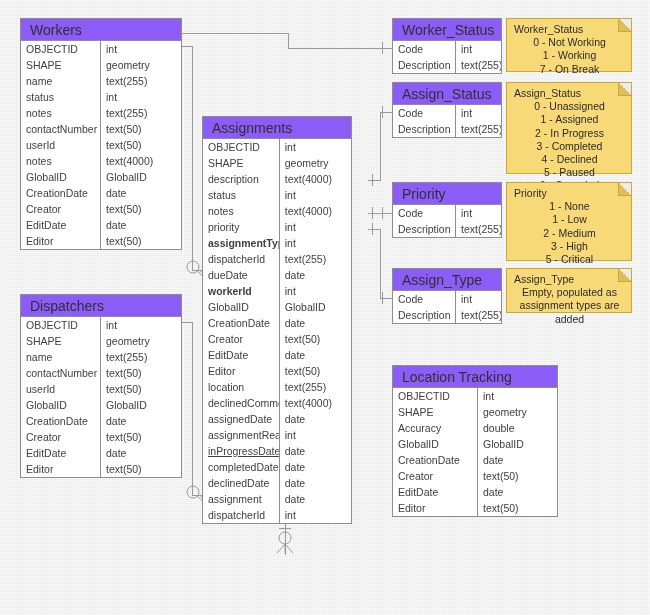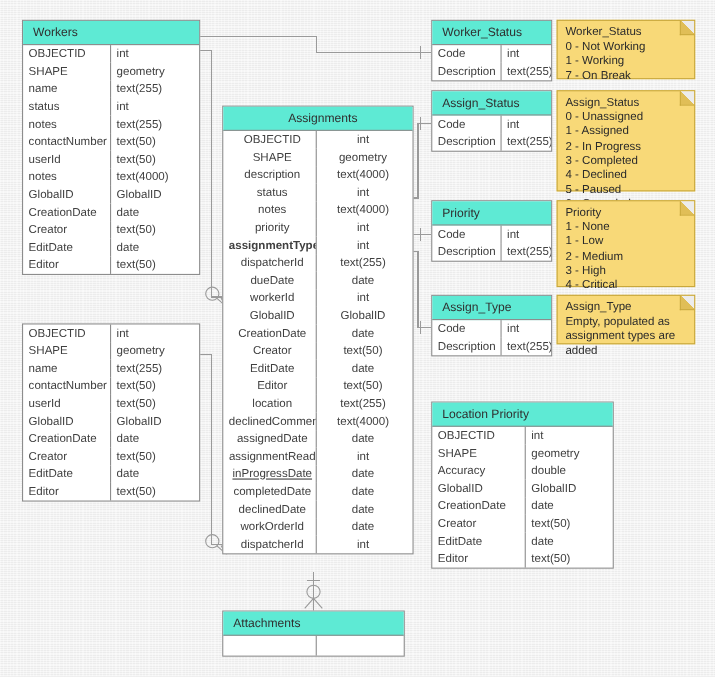--- a/index.html
+++ b/index.html
@@ -28,25 +28,25 @@
     position:absolute;
     background:#ffffff;
     border:1px solid #8d8d8d;
     box-sizing:border-box;
     z-index:2;
   }
   .entity .ehead{
     height:22px;
     line-height:22px;
     padding-left:9px;
-    font-size:11px;
+    font-size:14px;
     color:#303030;
     border-bottom:1px solid #8d8d8d;
     box-sizing:border-box;
-    background:#5eead4;
+    background:#8b5cf6;
     white-space:nowrap;
     overflow:hidden;
   }
   .erow{
     display:flex;
     height:16px;
     line-height:16px;
     box-sizing:border-box;
     font-size:10.5px;
     color:#404040;
@@ -82,21 +82,21 @@
   .note .fold{
     position:absolute;
     top:0;right:0;
     width:13px;height:13px;
     background:linear-gradient(225deg, #ececec 0 50%, #e0be57 50% 100%);
     border-left:1px solid #c9a83c;
     border-bottom:1px solid #c9a83c;
     box-sizing:border-box;
   }
   .note .ntitle{display:block;}
-  .note .nline{display:block;}
+  .note .nline{display:block;text-align:center;}
 </style>
 </head>
 <body>
 
 <div id="canvas">
   <div id="texture"></div>
 
   <svg id="links" viewBox="0 0 650 615" xmlns="http://www.w3.org/2000/svg">
     <g stroke="#9a9a9a" stroke-width="1" fill="none" shape-rendering="crispEdges">
 
@@ -187,20 +187,21 @@
       <div class="erow">
         <div class="c1" style="width: 80px;">EditDate</div>
         <div class="c2" style="width: 80px;">date</div>
       </div>
       <div class="erow">
         <div class="c1" style="width: 80px;">Editor</div>
         <div class="c2" style="width: 80px;">text(50)</div>
       </div>
     </div>
     <div class="entity" style="left: 20px; top: 294px; width: 162px;">
+      <div class="ehead">Dispatchers</div>
       <div class="erow">
         <div class="c1" style="width: 80px;">OBJECTID</div>
         <div class="c2" style="width: 80px;">int</div>
       </div>
       <div class="erow">
         <div class="c1" style="width: 80px;">SHAPE</div>
         <div class="c2" style="width: 80px;">geometry</div>
       </div>
       <div class="erow">
         <div class="c1" style="width: 80px;">name</div>
@@ -228,21 +229,21 @@
       </div>
       <div class="erow">
         <div class="c1" style="width: 80px;">EditDate</div>
         <div class="c2" style="width: 80px;">date</div>
       </div>
       <div class="erow">
         <div class="c1" style="width: 80px;">Editor</div>
         <div class="c2" style="width: 80px;">text(50)</div>
       </div>
     </div>
-    <div class="entity" style="left: 202px; top: 96px; width: 174px; text-align: center;">
+    <div class="entity" style="left: 202px; top: 116px; width: 150px;">
       <div class="ehead">Assignments</div>
       <div class="erow">
         <div class="c1" style="width: 85px;">OBJECTID</div>
         <div class="c2" style="width: 79px;">int</div>
       </div>
       <div class="erow">
         <div class="c1" style="width: 85px;">SHAPE</div>
         <div class="c2" style="width: 79px;">geometry</div>
       </div>
       <div class="erow">
@@ -267,21 +268,21 @@
       </div>
       <div class="erow">
         <div class="c1" style="width: 85px;">dispatcherId</div>
         <div class="c2" style="width: 79px;">text(255)</div>
       </div>
       <div class="erow">
         <div class="c1" style="width: 85px;">dueDate</div>
         <div class="c2" style="width: 79px;">date</div>
       </div>
       <div class="erow">
-        <div class="c1" style="width: 85px;">workerId</div>
+        <div class="c1" style="width: 85px; font-weight: bold;">workerId</div>
         <div class="c2" style="width: 79px;">int</div>
       </div>
       <div class="erow">
         <div class="c1" style="width: 85px;">GlobalID</div>
         <div class="c2" style="width: 79px;">GlobalID</div>
       </div>
       <div class="erow">
         <div class="c1" style="width: 85px;">CreationDate</div>
         <div class="c2" style="width: 79px;">date</div>
       </div>
@@ -319,21 +320,21 @@
       </div>
       <div class="erow">
         <div class="c1" style="width: 85px;">completedDate</div>
         <div class="c2" style="width: 79px;">date</div>
       </div>
       <div class="erow">
         <div class="c1" style="width: 85px;">declinedDate</div>
         <div class="c2" style="width: 79px;">date</div>
       </div>
       <div class="erow">
-        <div class="c1" style="width: 85px;">workOrderId</div>
+        <div class="c1" style="width: 85px;">assignment</div>
         <div class="c2" style="width: 79px;">date</div>
       </div>
       <div class="erow">
         <div class="c1" style="width: 85px;">dispatcherId</div>
         <div class="c2" style="width: 79px;">int</div>
       </div>
     </div>
     <div class="entity" style="left: 392px; top: 18px; width: 110px;">
       <div class="ehead">Worker_Status</div>
       <div class="erow">
@@ -372,21 +373,21 @@
       <div class="erow">
         <div class="c1" style="width: 63px;">Code</div>
         <div class="c2" style="width: 45px;">int</div>
       </div>
       <div class="erow">
         <div class="c1" style="width: 63px;">Description</div>
         <div class="c2" style="width: 45px;">text(255)</div>
       </div>
     </div>
     <div class="entity" style="left: 392px; top: 365px; width: 166px;">
-      <div class="ehead">Location Priority</div>
+      <div class="ehead">Location Tracking</div>
       <div class="erow">
         <div class="c1" style="width: 85px;">OBJECTID</div>
         <div class="c2" style="width: 79px;">int</div>
       </div>
       <div class="erow">
         <div class="c1" style="width: 85px;">SHAPE</div>
         <div class="c2" style="width: 79px;">geometry</div>
       </div>
       <div class="erow">
         <div class="c1" style="width: 85px;">Accuracy</div>
@@ -406,24 +407,17 @@
       </div>
       <div class="erow">
         <div class="c1" style="width: 85px;">EditDate</div>
         <div class="c2" style="width: 79px;">date</div>
       </div>
       <div class="erow">
         <div class="c1" style="width: 85px;">Editor</div>
         <div class="c2" style="width: 79px;">text(50)</div>
       </div>
     </div>
-    <div class="entity" style="left: 202px; top: 555px; width: 166px;">
-      <div class="ehead">Attachments</div>
-      <div class="erow empty">
-        <div class="c1" style="width: 85px;"></div>
-        <div class="c2" style="width: 79px;"></div>
-      </div>
-    </div>
     <div class="note" style="left: 506px; top: 18px; width: 126px; height: 54px;"><div class="fold"></div><span class="ntitle">Worker_Status</span><span class="nline">0 - Not Working</span><span class="nline">1 - Working</span><span class="nline">7 - On Break</span></div>
     <div class="note" style="left: 506px; top: 82px; width: 126px; height: 92px;"><div class="fold"></div><span class="ntitle">Assign_Status</span><span class="nline">0 - Unassigned</span><span class="nline">1 - Assigned</span><span class="nline">2 - In Progress</span><span class="nline">3 - Completed</span><span class="nline">4 - Declined</span><span class="nline">5 - Paused</span><span class="nline">6 - Canceled</span></div>
-    <div class="note" style="left: 506px; top: 182px; width: 126px; height: 79px;"><div class="fold"></div><span class="ntitle">Priority</span><span class="nline">1 - None</span><span class="nline">1 - Low</span><span class="nline">2 - Medium</span><span class="nline">3 - High</span><span class="nline">4 - Critical</span></div>
+    <div class="note" style="left: 506px; top: 182px; width: 126px; height: 79px;"><div class="fold"></div><span class="ntitle">Priority</span><span class="nline">1 - None</span><span class="nline">1 - Low</span><span class="nline">2 - Medium</span><span class="nline">3 - High</span><span class="nline">5 - Critical</span></div>
     <div class="note" style="left: 506px; top: 268px; width: 126px; height: 45px;"><div class="fold"></div><span class="ntitle">Assign_Type</span><span class="nline">Empty, populated as</span><span class="nline">assignment types are added</span></div>
   </div>
 
 </body></html>

